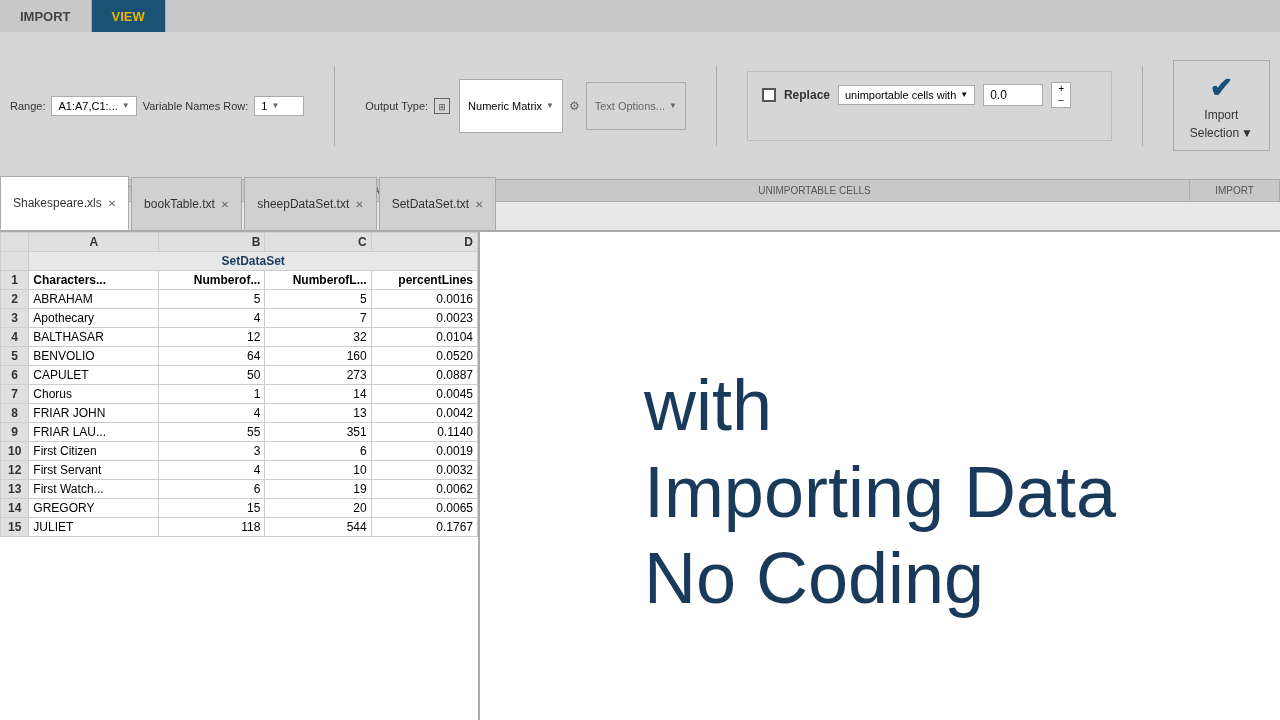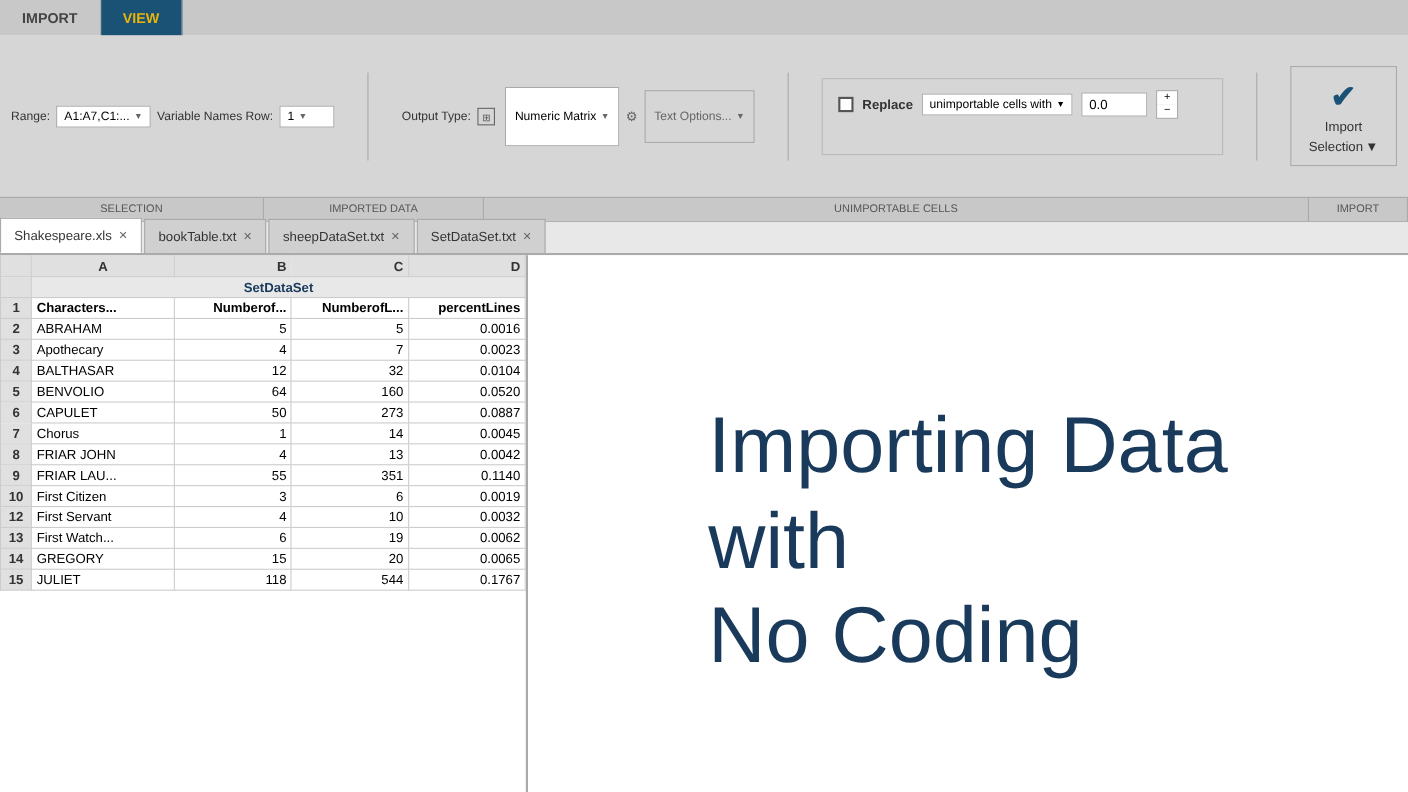--- a/index.html
+++ b/index.html
@@ -210,21 +210,21 @@
     .file-tabs {
       display: flex;
       background: #e8e8e8;
       border-bottom: 2px solid #aaa;
       padding: 0;
       height: 30px;
       align-items: flex-end;
     }
 
     .file-tab {
-      padding: 8px 12px;
+      padding: 19px 12px;
       font-size: 12px;
       cursor: pointer;
       border: 1px solid #aaa;
       border-bottom: none;
       background: #d0d0d0;
       margin-right: 2px;
       display: flex;
       align-items: center;
       gap: 6px;
       color: #333;
@@ -576,19 +576,19 @@
       <td class="col-b cell-right">118</td>
       <td class="col-c cell-right">544</td>
       <td class="col-d cell-right">0.1767</td>
     </tr>
         </tbody>
     </table>
   </div>
 
   <div class="big-text">
     <div class="big-text-content">
+      <div>with</div>
       <div>Importing Data</div>
-      <div>with</div>
       <div>No Coding</div>
     </div>
   </div>
 
 </div>
 
 </body></html>

